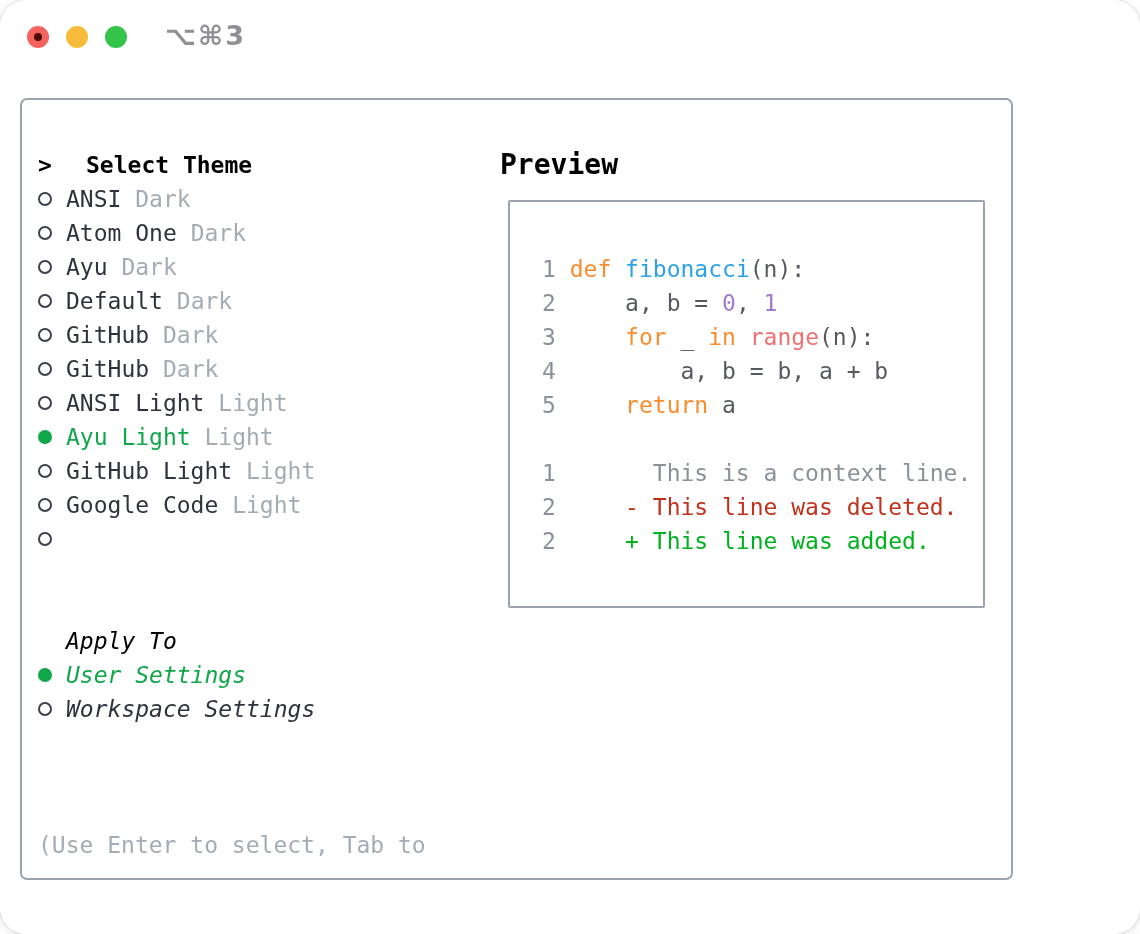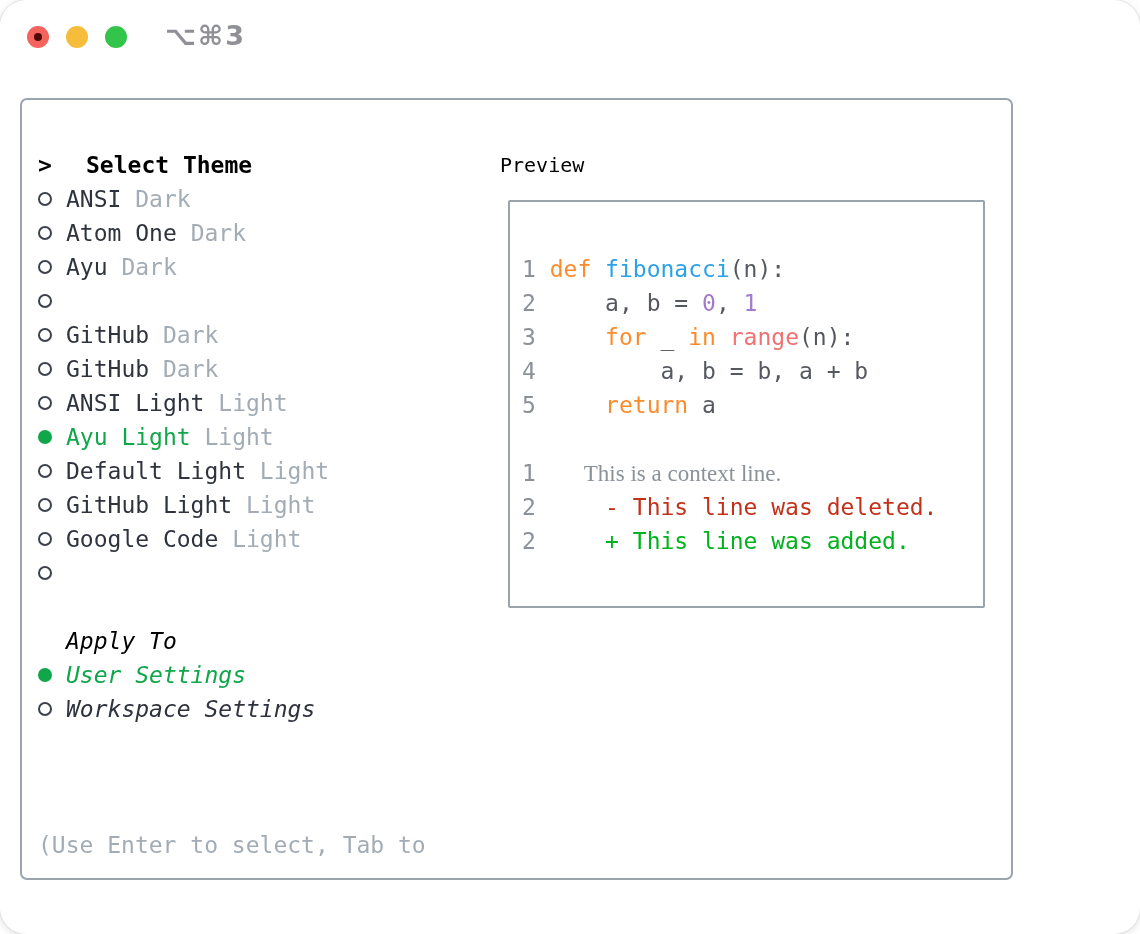--- a/index.html
+++ b/index.html
@@ -32,34 +32,34 @@
   .radio.on{background:var(--selection-green);border-color:var(--selection-green);}
   .prompt{font-weight:bold;color:#000;}
   .rowtext{white-space:pre;}
   .name{color:var(--text-dark);}
   .name.sel{color:var(--selection-green);}
   .variant{color:var(--variant-gray);}
   .hdr{font-weight:bold;color:#000;margin-left:20px;}
   .subhdr{color:#000;}
   .help{position:absolute;left:16px;font-size:23px;line-height:34px;color:var(--help-gray);white-space:pre;}
   
-  .preview-label{position:absolute;left:478px;top:48px;font-size:20px;line-height:34px;font-weight:normal;color:#000;}
+  .preview-label{position:absolute;left:478px;top:48px;font-size:28px;line-height:34px;font-weight:bold;color:#000;}
   .preview-box{
     position:absolute;left:486px;top:100px;width:477px;height:408px;box-sizing:border-box;
     border:2px solid var(--panel-border);border-radius:2px;background:#fff;
   }
-  .code{position:absolute;left:12px;top:50px;font-size:23px;line-height:34px;white-space:pre;}
+  .code{position:absolute;left:32px;top:50px;font-size:23px;line-height:34px;white-space:pre;}
   .code-line{height:34px;}
   .ln{color:var(--line-number);}
   .tk-plain{color:var(--code-text);}
   .tk-keyword{color:var(--keyword-orange);}
   .tk-function{color:var(--function-blue);}
   .tk-call{color:var(--call-coral);}
   .tk-number{color:var(--number-purple);}
-  .tk-context{color:var(--line-number);font-family:Liberation Serif, serif;}
+  .tk-context{color:var(--line-number);}
   .tk-deleted{color:var(--diff-deleted);}
   .tk-added{color:var(--diff-added);}
 </style>
 </head>
 <body>
 
 <div class="stage">
 
   <div class="lights">
     <div class="light red"></div>
@@ -93,20 +93,21 @@
         <div class="row">
     <span class="marker">
             <span class="radio"></span>
           </span>
     <span class="rowtext"><span class="name">Ayu</span><span class="variant"> Dark</span></span>
   </div>
         <div class="row">
     <span class="marker">
             <span class="radio"></span>
           </span>
+    <span class="rowtext"><span class="name">Default</span><span class="variant"> Dark</span></span>
   </div>
         <div class="row">
     <span class="marker">
             <span class="radio"></span>
           </span>
     <span class="rowtext"><span class="name">GitHub</span><span class="variant"> Dark</span></span>
   </div>
         <div class="row">
     <span class="marker">
             <span class="radio"></span>
@@ -117,26 +118,20 @@
     <span class="marker">
             <span class="radio"></span>
           </span>
     <span class="rowtext"><span class="name">ANSI Light</span><span class="variant"> Light</span></span>
   </div>
         <div class="row">
     <span class="marker">
             <span class="radio on"></span>
           </span>
     <span class="rowtext"><span class="name sel">Ayu Light</span><span class="variant"> Light</span></span>
-  </div>
-        <div class="row">
-    <span class="marker">
-            <span class="radio"></span>
-          </span>
-    <span class="rowtext"><span class="name">Default Light</span><span class="variant"> Light</span></span>
   </div>
         <div class="row">
     <span class="marker">
             <span class="radio"></span>
           </span>
     <span class="rowtext"><span class="name">GitHub Light</span><span class="variant"> Light</span></span>
   </div>
         <div class="row">
     <span class="marker">
             <span class="radio"></span>

